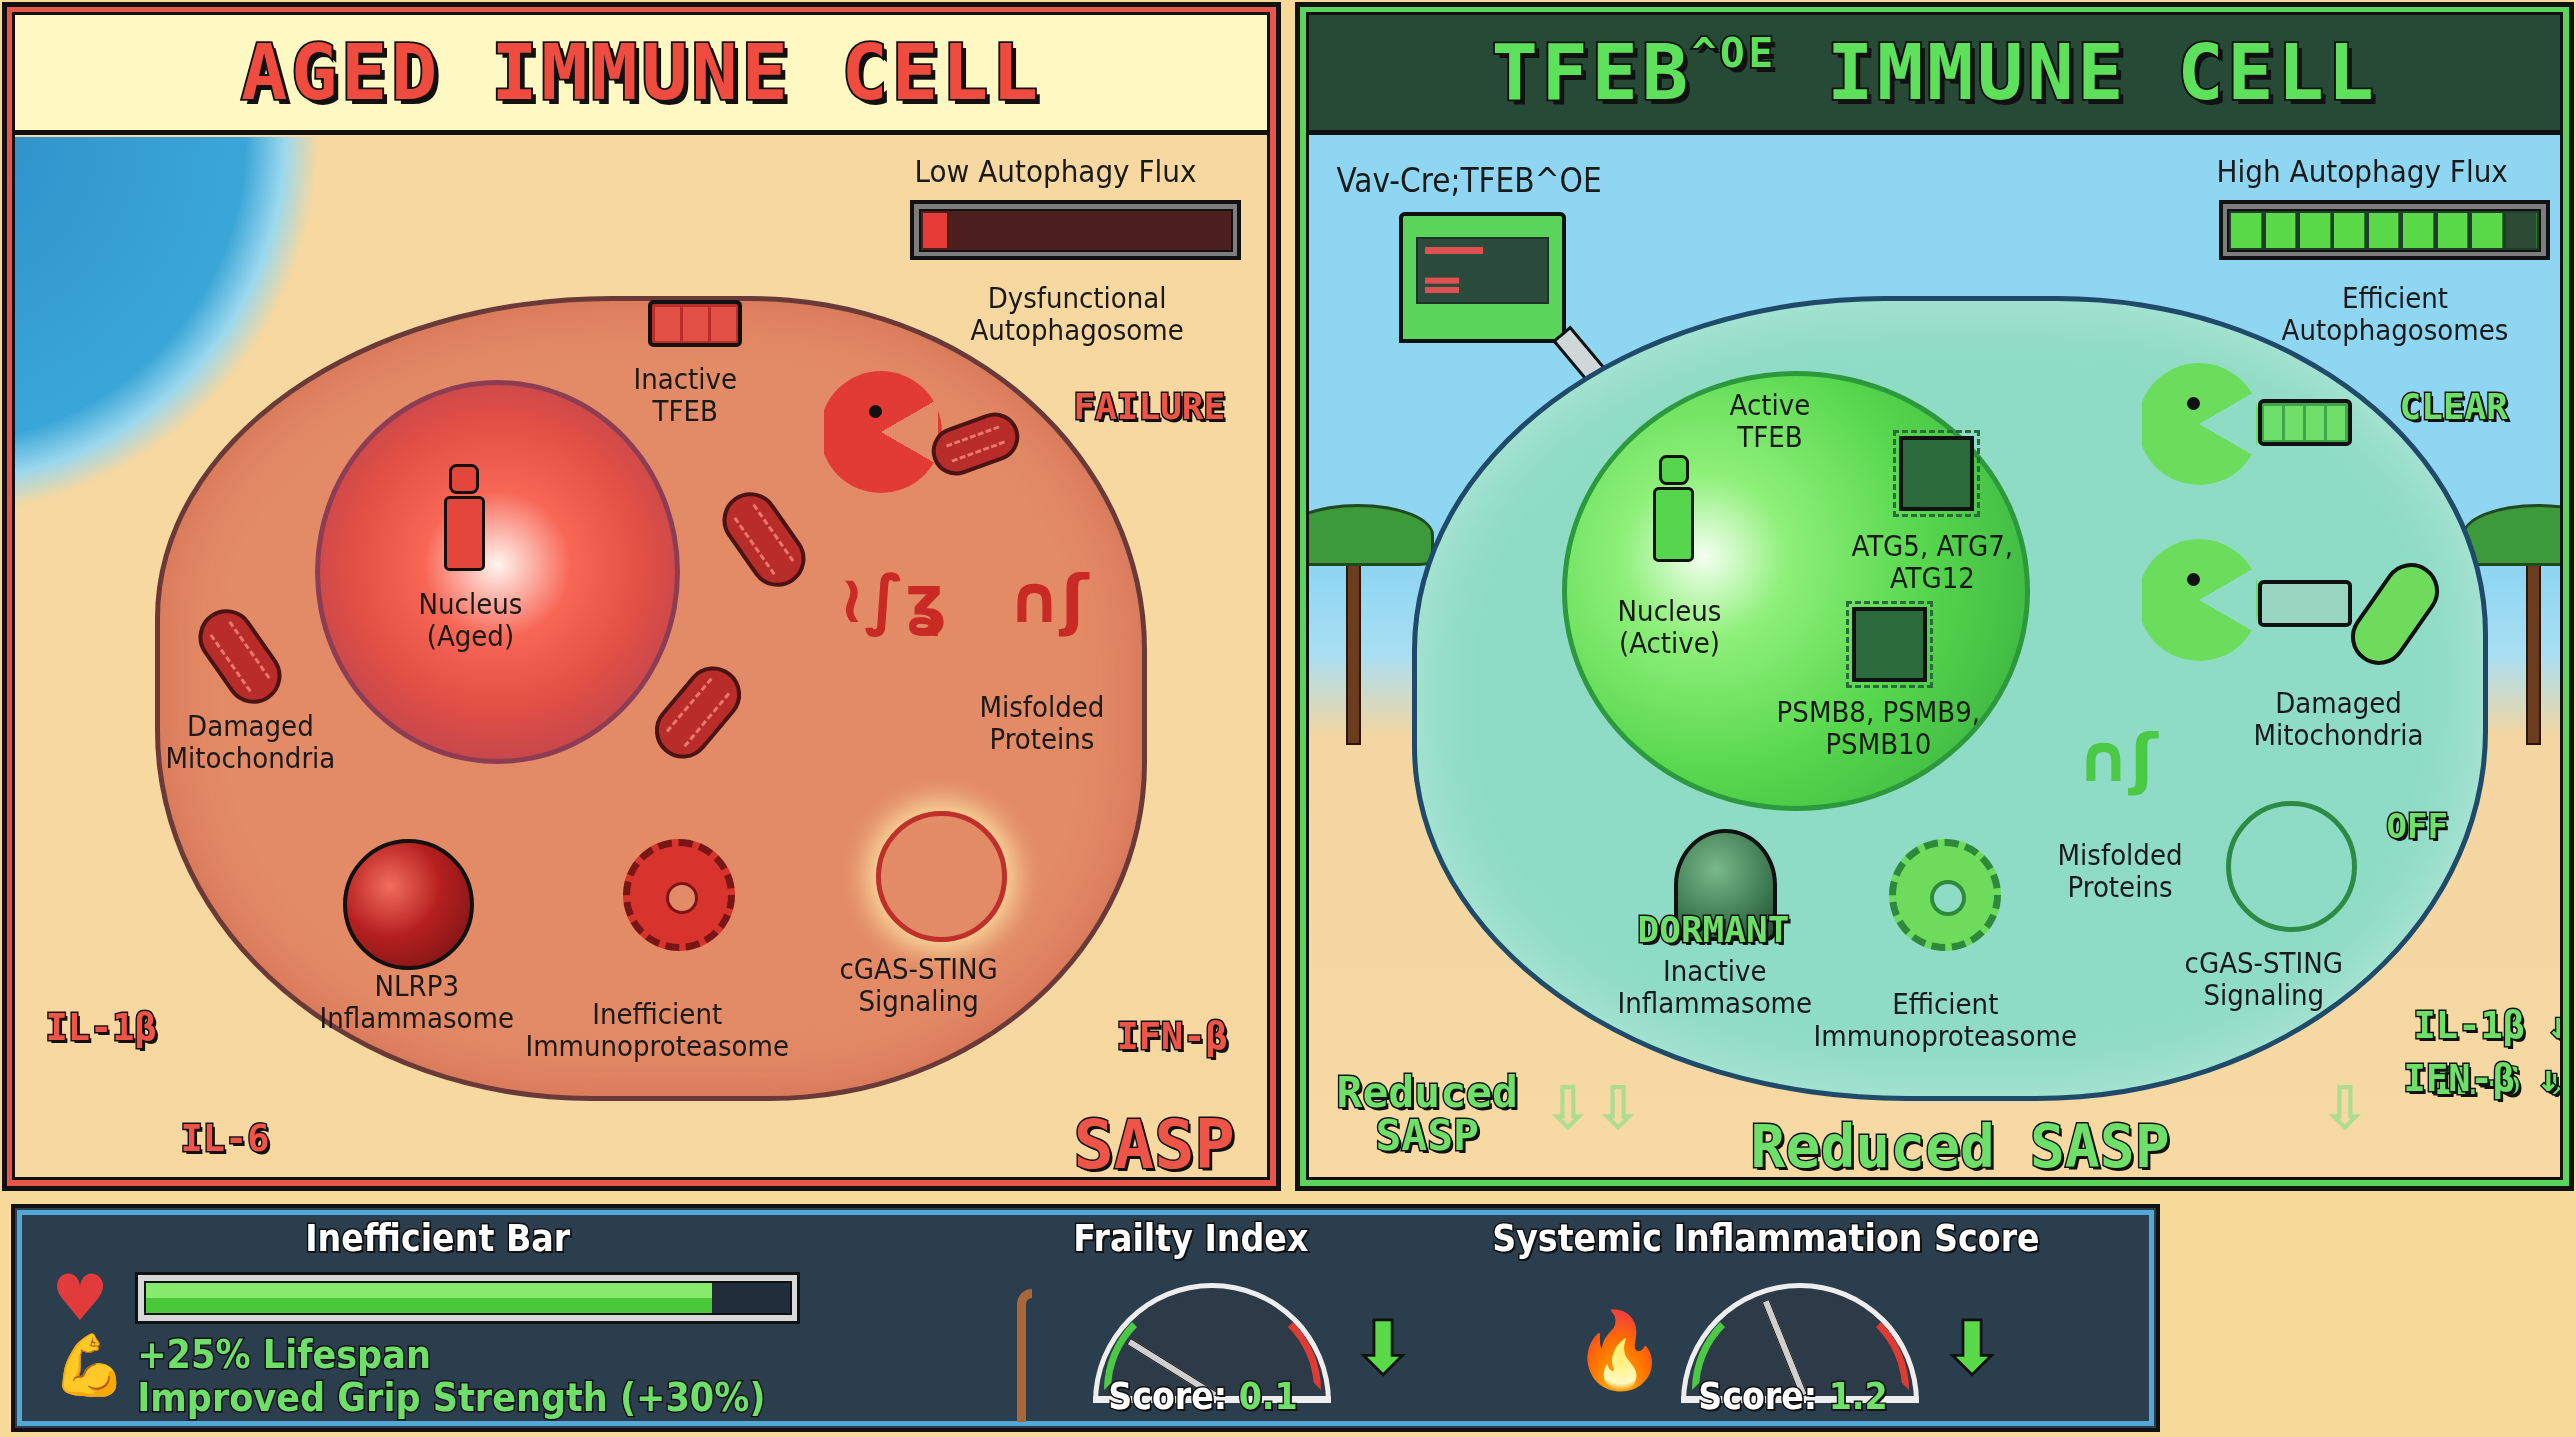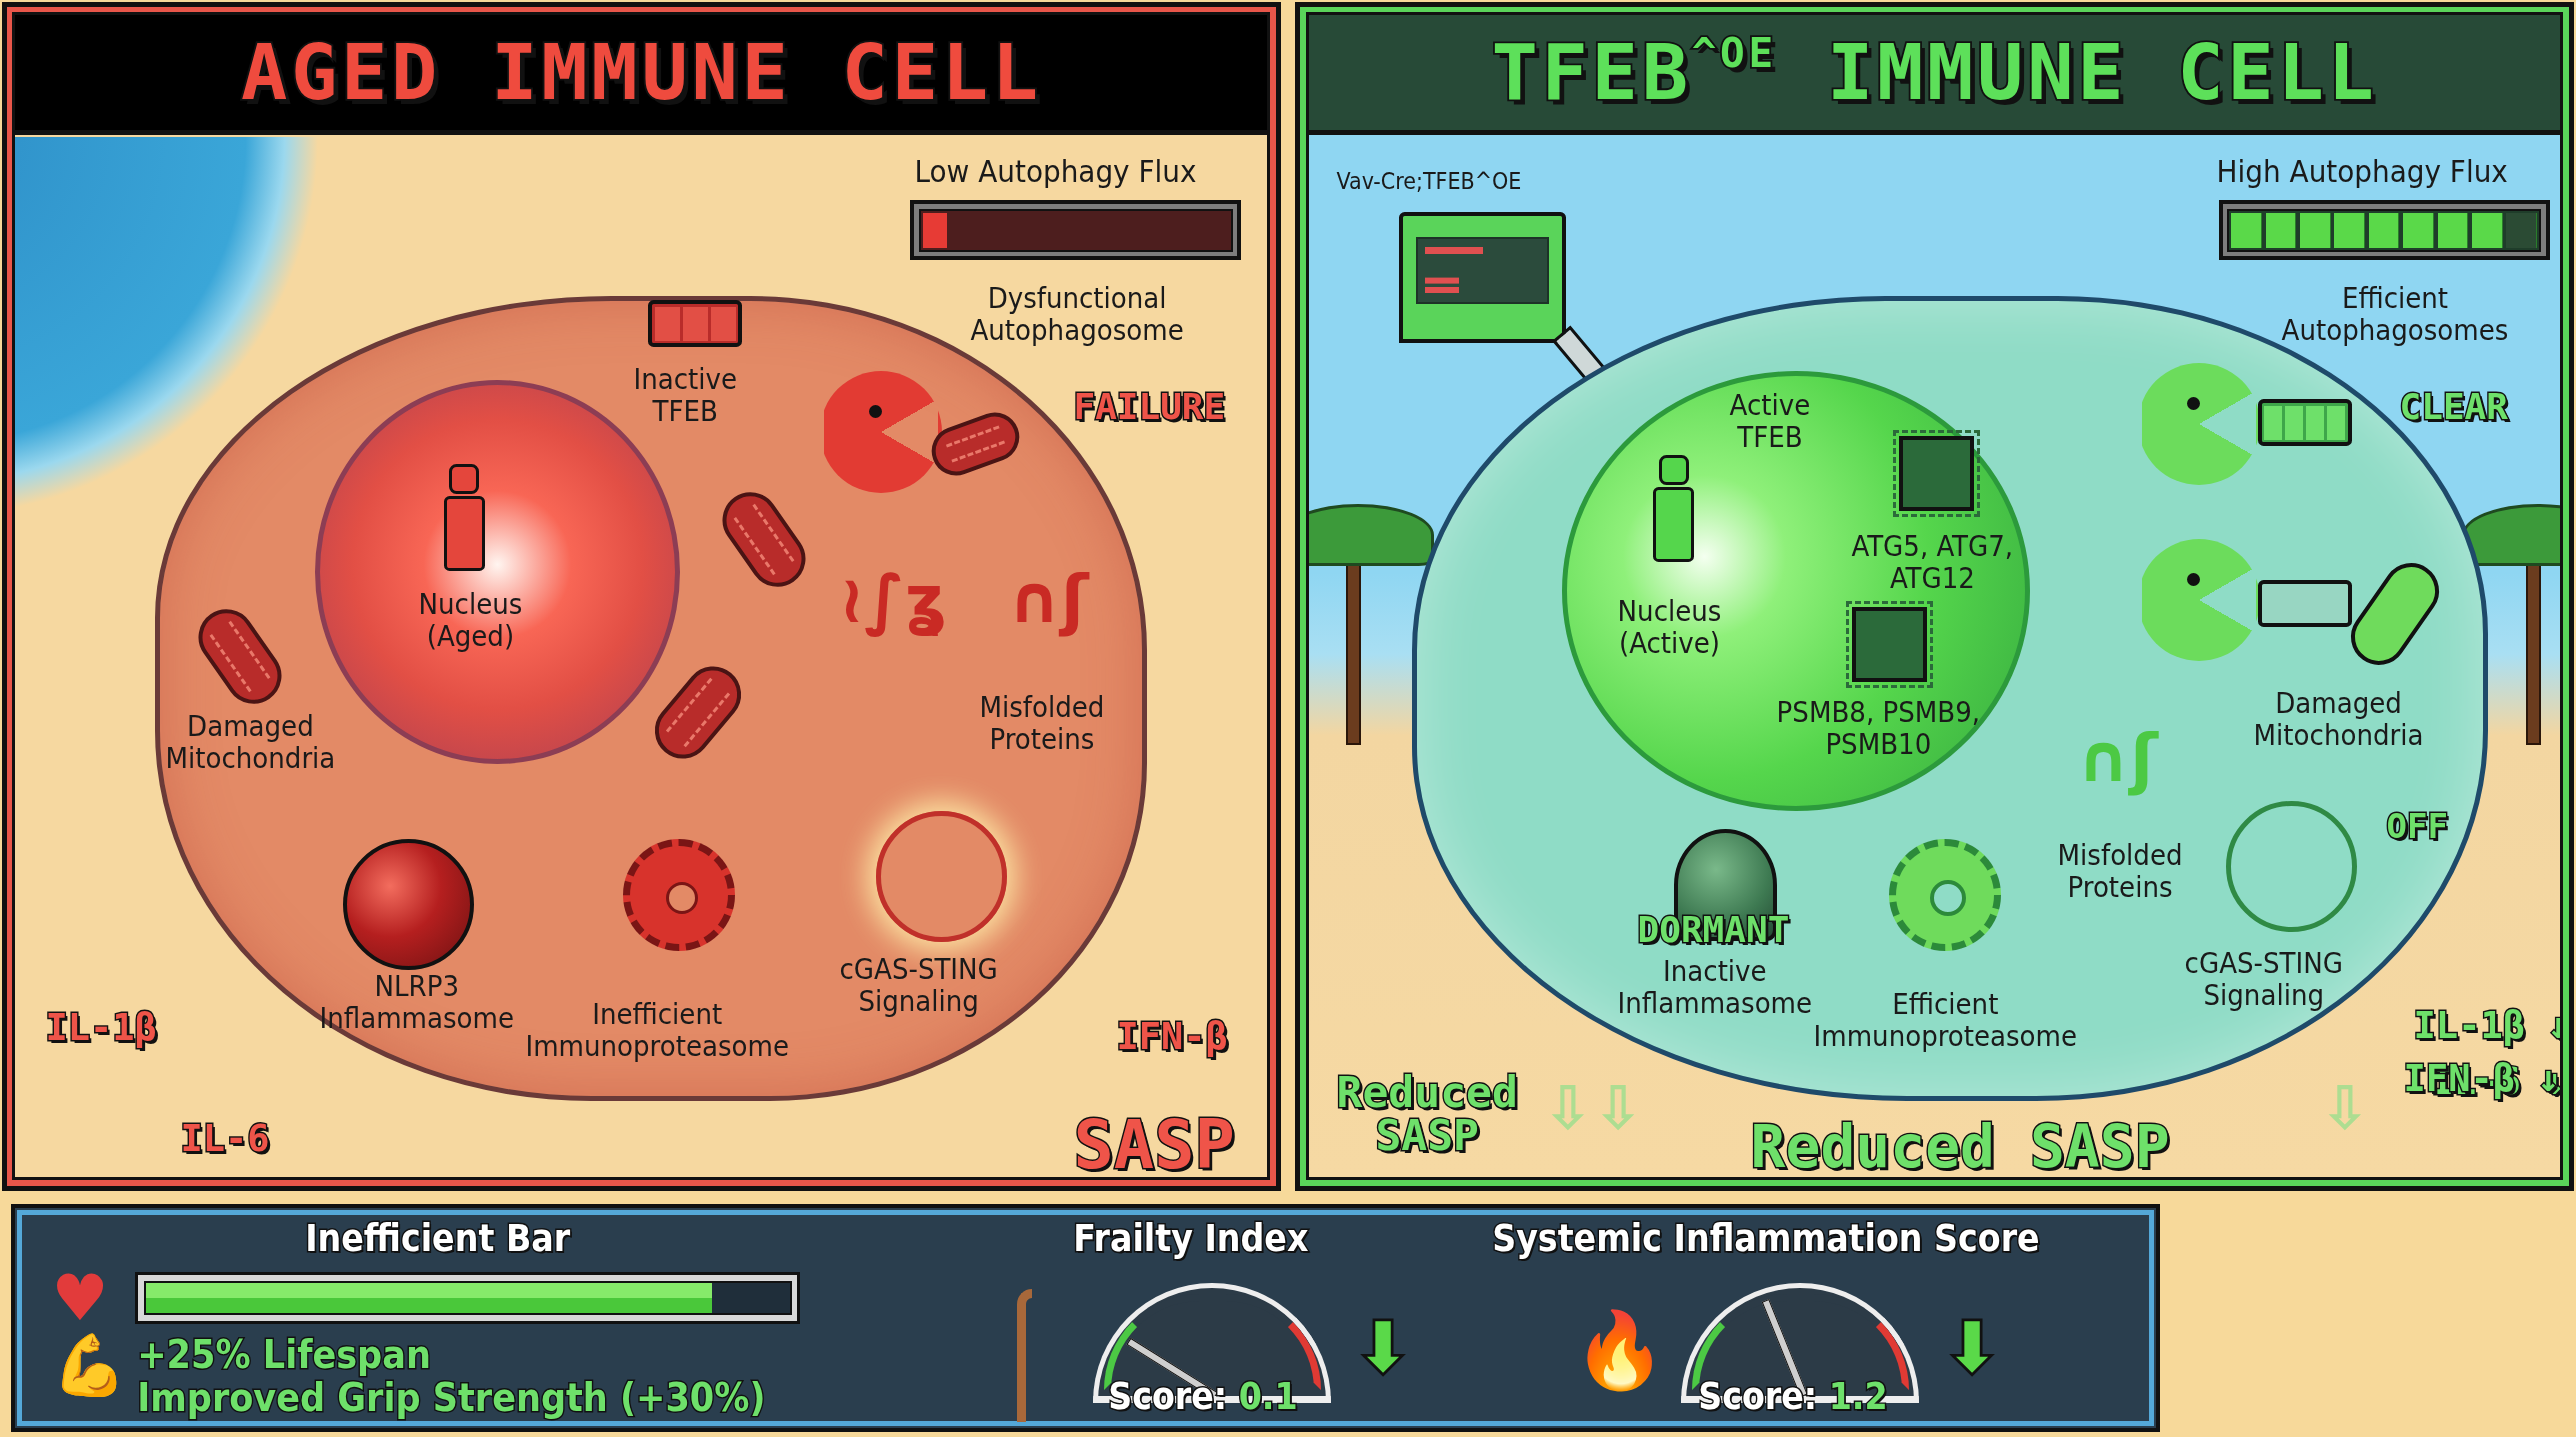--- a/index.html
+++ b/index.html
@@ -8,21 +8,21 @@
 
   
   .panel { position: absolute; border: 5.6px solid #111; overflow: hidden; }
   .panel-left { left: 1.9px; top: 1.9px; width: 1279px; height: 1189px; background: #e8564a; padding: 5.6px; }
   .panel-right { left: 1295px; top: 1.9px; width: 1279px; height: 1189px; background: #5ad45a; padding: 5.6px; }
   .panel-inner { position: absolute; inset: 5.6px; border: 3.7px solid #111; overflow: hidden; }
   .left-inner { background: #f6d8a0; }
   .right-inner { background: linear-gradient(#8fd6f2 0%, #8fd6f2 48%, #a9dff3 55%, #f3d6a1 62%, #f6d9a3 100%); }
 
   .title-bar { position: absolute; left: 0; right: 0; top: 0; height: 120px; border-bottom: 5.6px solid #111; display: flex; align-items: center; justify-content: center; }
-  .left-title { background: #000000; }
+  .left-title { background: #fef9c3; }
   .right-title { background: #274a37; }
   .title-text { font-family: "DejaVu Sans Mono", monospace; font-weight: bold; font-size: 77px; letter-spacing: 3.7px; -webkit-text-stroke: 3.7px #111; paint-order: stroke fill; text-shadow: 4.7px 4.7px 0 #111; }
   .left-title .title-text { color: #ef4b3e; }
   .right-title .title-text { color: #5de05a; }
   .title-text sup { font-size: 41px; vertical-align: 32px; }
 
   .lbl { position: absolute; font-family: "DejaVu Sans Condensed", "DejaVu Sans", sans-serif; font-size: 29px; line-height: 32px; color: #1a1a1a; text-align: center; white-space: nowrap; }
   .lbl-strong { position: absolute; font-family: "DejaVu Sans Mono", monospace; font-weight: bold; white-space: nowrap; -webkit-text-stroke: 2.8px #111; paint-order: stroke fill; text-shadow: 2.8px 2.8px 0 #111; text-align: center; line-height: 1.0; }
   .red-strong { color: #ef5449; }
   .green-strong { color: #6ee06a; }
@@ -179,21 +179,21 @@
       <div class="lbl-strong red-strong" style="left:1058px; top:1097px; font-size:67px;">SASP</div>
     </div>
   </section>
 
   <section class="panel panel-right">
     <div class="panel-inner right-inner">
       <div class="title-bar right-title">
         <span class="title-text"><span>TFEB</span><sup>^OE</sup> <span>IMMUNE CELL</span></span>
       </div>
 
-      <div class="lbl" style="left:28px; top:150px; font-size:23px;">Vav-Cre;TFEB^OE</div>
+      <div class="lbl" style="left:28px; top:150px; font-size:33px;">Vav-Cre;TFEB^OE</div>
       <div class="cartridge" style="left:90px; top:197px;">
           <div class="screen"></div>
         </div>
       <div class="syringe" style="left:243px; top:326px;"></div>
 
       <div class="lbl" style="left:908px; top:140px; font-size:31px;">High Autophagy Flux</div>
       <div class="flux-bar flux-right" style="left:910px; top:185px;">
         <div class="track">
           <div class="seg"></div>
             <div class="seg"></div>

